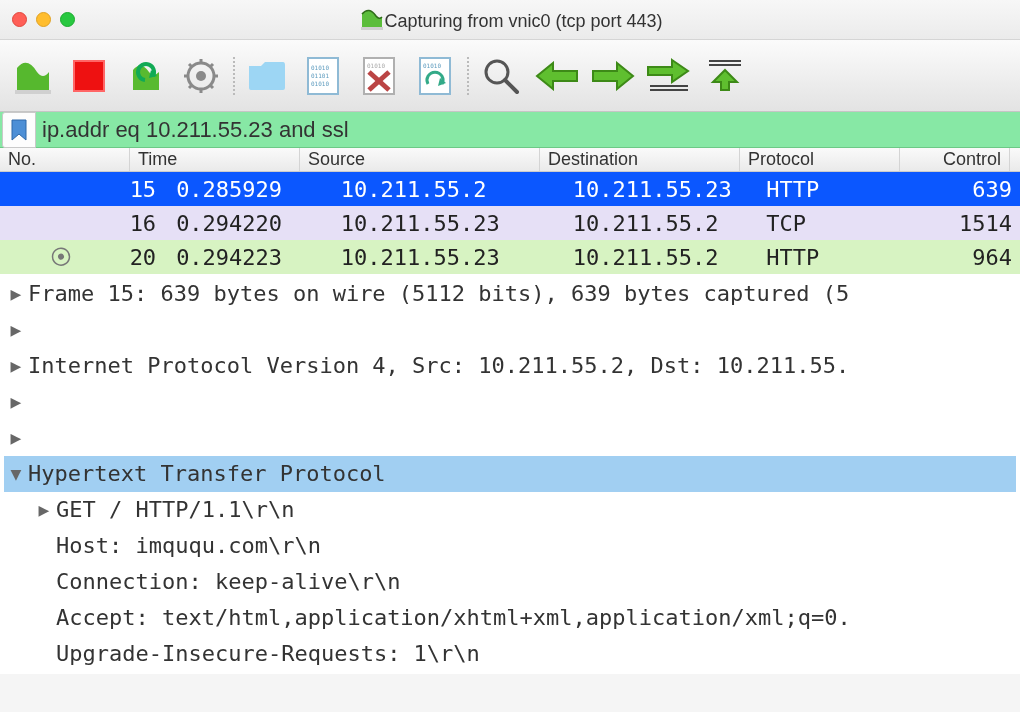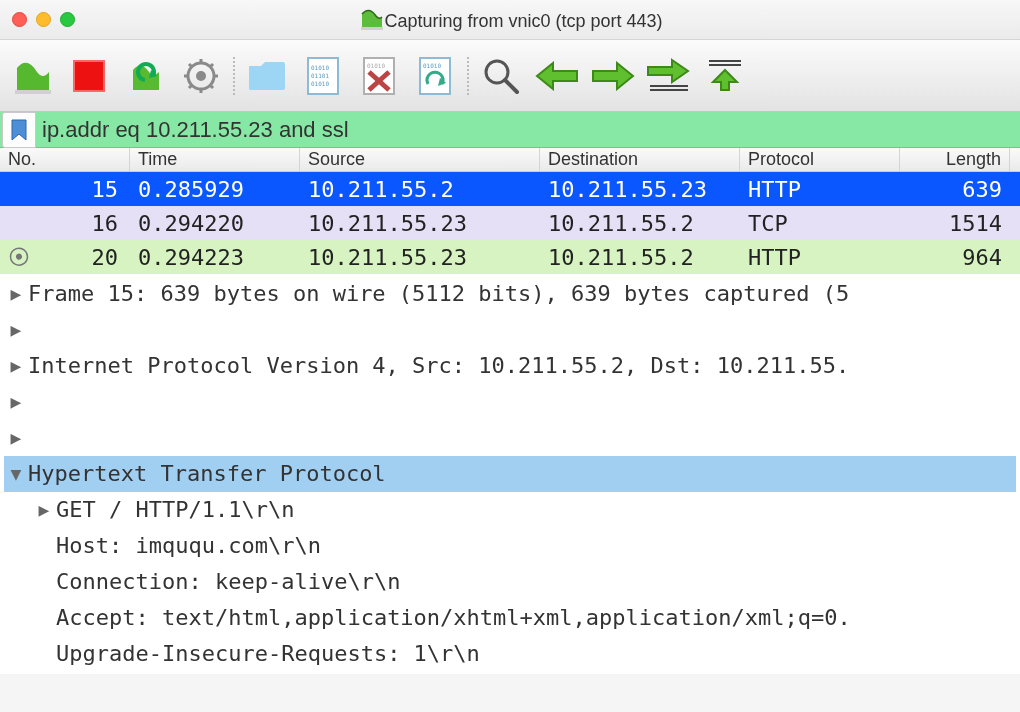--- a/index.html
+++ b/index.html
@@ -87,20 +87,21 @@
   .col-src { width: 240px; }
   .col-dst { width: 200px; }
   .col-proto { width: 160px; }
   .col-len { width: 110px; justify-content:flex-end; }
   .packet-row {
     display: flex;
     height: 34px;
     font-family: "Menlo","Consolas",monospace;
     font-size: 22px;
     align-items: center;
+    padding-left: 42px;
   }
   .packet-row .col { padding: 4px 8px; overflow:hidden; white-space:nowrap; }
   .packet-row .col-no { text-align:right; padding-right: 12px; display:flex; align-items:center; }
   .packet-row .col-no .no-val { flex:1; text-align:right; }
   .row-selected { background: #0b57ff; color: #fff; }
   .row-lav { background: #e6e0f6; color: #222; }
   .row-green { background: #d7f3c2; color: #222; }
   .row-selected .link-marker, .row-lav .link-marker, .row-green .link-marker {
     width: 14px; display:inline-block;
   }
@@ -252,21 +253,21 @@
   </div>
   <input class="filter-input" value="ip.addr eq 10.211.55.23 and ssl" style="">
 </div>
 
 <div class="list-header">
   <div class="col col-no">No.</div>
   <div class="col col-time">Time</div>
   <div class="col col-src">Source</div>
   <div class="col col-dst">Destination</div>
   <div class="col col-proto">Protocol</div>
-  <div class="col col-len">Length</div>
+  <div class="col col-len">Control</div>
 </div>
 
 <div class="packet-row row-selected">
   <div class="col col-no">
       <span class="link-marker"></span>
       <span class="no-val">15</span>
     </div>
   <div class="col col-time">0.285929</div>
   <div class="col col-src">10.211.55.2</div>
   <div class="col col-dst">10.211.55.23</div>

